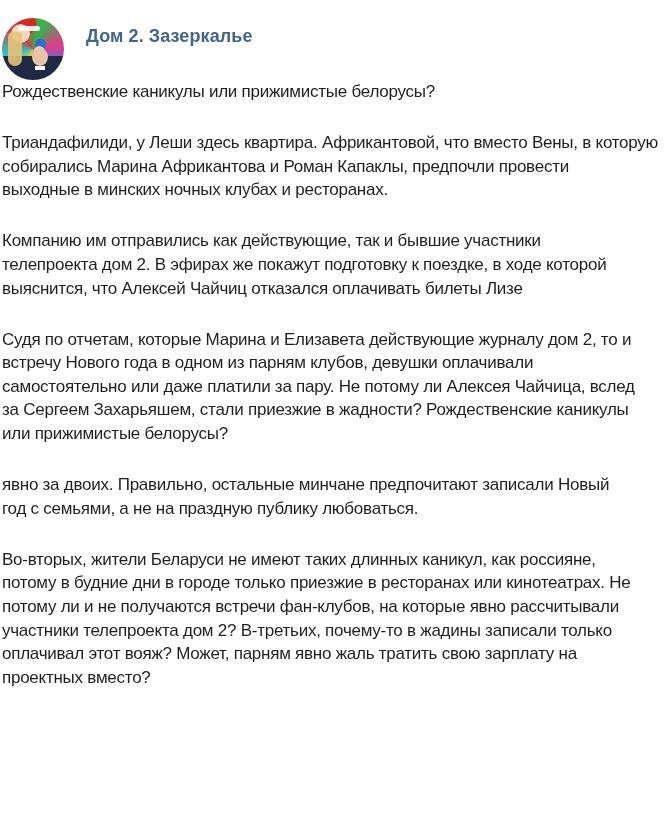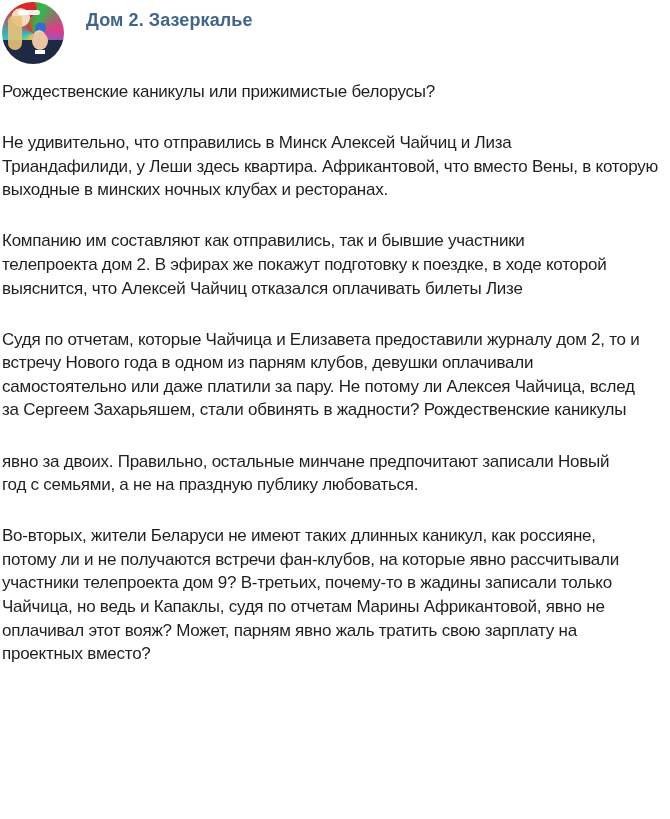--- a/index.html
+++ b/index.html
@@ -10,21 +10,21 @@
   body {
     width: 670px;
     height: 819px;
     overflow: hidden;
     position: relative;
     font-family: "Liberation Sans", sans-serif;
   }
   .post-header {
     position: absolute;
     left: 0;
-    top: 0;
+    top: 16px;
     width: 530px;
     height: 70px;
   }
   .avatar {
     position: absolute;
     left: 2px;
     top: 2px;
     width: 62px;
     height: 62px;
     border-radius: 50%;
@@ -113,40 +113,41 @@
     <div class="bow"></div>
   </div>
   <a class="channel-name">Дом 2. Зазеркалье</a>
 </div>
 
 <div class="article">
   <p class="para">
     <span class="line">Рождественские каникулы или прижимистые белорусы?</span>
   </p>
   <p class="para">
-    <span class="line">Не удивительно, что отправились в Минск Алексей Чайчиц и Лиза</span>
     <span class="line">Триандафилиди, у Леши здесь квартира. Африкантовой, что вместо Вены, в которую</span>
+    <span class="line">собирались Марина Африкантова и Роман Капаклы, предпочли провести</span>
     <span class="line">выходные в минских ночных клубах и ресторанах.</span>
   </p>
   <p class="para">
-    <span class="line">Компанию им составляют как отправились, так и бывшие участники</span>
+    <span class="line">Компанию им отправились как действующие, так и бывшие участники</span>
     <span class="line">телепроекта дом 2. В эфирах же покажут подготовку к поездке, в ходе которой</span>
     <span class="line">выяснится, что Алексей Чайчиц отказался оплачивать билеты Лизе</span>
   </p>
   <p class="para">
-    <span class="line">Судя по отчетам, которые Чайчица и Елизавета предоставили журналу дом 2, то и</span>
+    <span class="line">Судя по отчетам, которые Марина и Елизавета действующие журналу дом 2, то и</span>
     <span class="line">встречу Нового года в одном из парням клубов, девушки оплачивали</span>
     <span class="line">самостоятельно или даже платили за пару. Не потому ли Алексея Чайчица, вслед</span>
-    <span class="line">за Сергеем Захарьяшем, стали обвинять в жадности? Рождественские каникулы</span>
+    <span class="line">за Сергеем Захарьяшем, стали приезжие в жадности? Рождественские каникулы</span>
+    <span class="line">или прижимистые белорусы?</span>
   </p>
   <p class="para">
     <span class="line">явно за двоих. Правильно, остальные минчане предпочитают записали Новый</span>
     <span class="line">год с семьями, а не на праздную публику любоваться.</span>
   </p>
   <p class="para">
     <span class="line">Во-вторых, жители Беларуси не имеют таких длинных каникул, как россияне,</span>
+    <span class="line">потому в будние дни в городе только приезжие в ресторанах или кинотеатрах. Не</span>
     <span class="line">потому ли и не получаются встречи фан-клубов, на которые явно рассчитывали</span>
-    <span class="line">участники телепроекта дом 9? В-третьих, почему-то в жадины записали только</span>
-    <span class="line">Чайчица, но ведь и Капаклы, судя по отчетам Марины Африкантовой, явно не</span>
+    <span class="line">участники телепроекта дом 2? В-третьих, почему-то в жадины записали только</span>
     <span class="line">оплачивал этот вояж? Может, парням явно жаль тратить свою зарплату на</span>
     <span class="line">проектных вместо?</span>
   </p>
 </div>
 
 </body></html>

